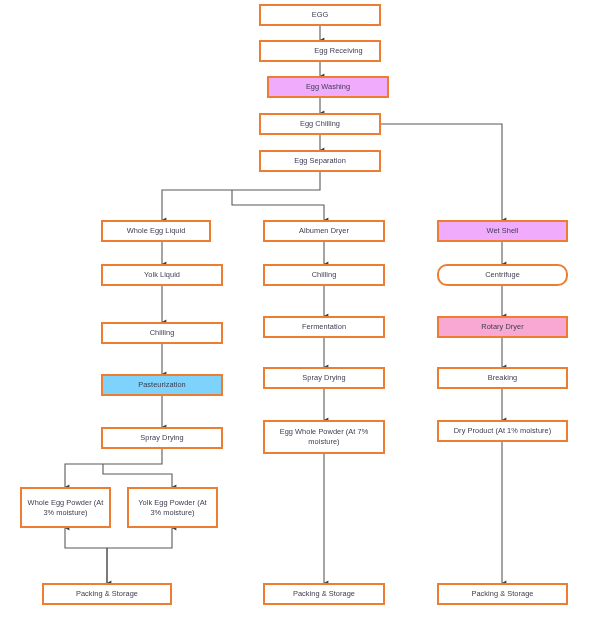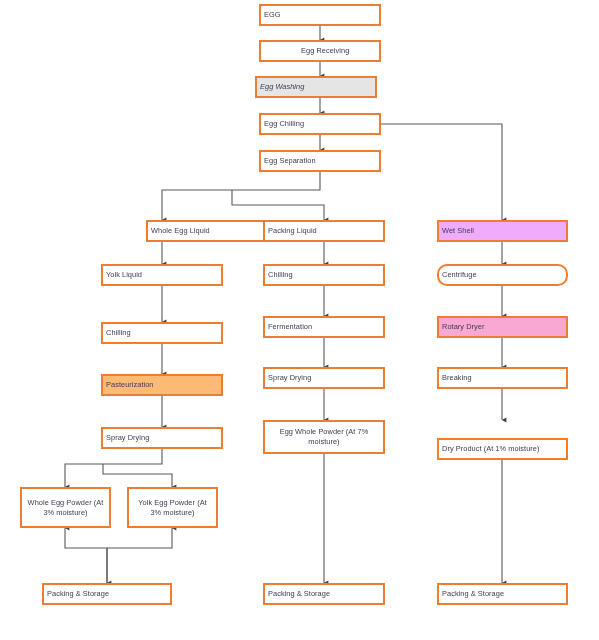--- a/index.html
+++ b/index.html
@@ -27,21 +27,21 @@
     position: absolute;
     box-sizing: border-box;
     border: 2px solid #ED7D31;
     background: #ffffff;
     color: #3B3B50;
     font-size: 7.4px;
     line-height: 10px;
     letter-spacing: 0.05px;
     display: flex;
     align-items: center;
-    justify-content: flex-start;
+    justify-content: center;
     text-align: center;
     padding: 1px 3px;
     z-index: 2;
   }
   .node span { display: block; }
 </style>
 </head>
 <body>
 
 <div id="canvas">
@@ -85,55 +85,55 @@
       </g>
   </svg>
 
   <div id="node-layer">
       <div class="node" style="left: 259px; top: 4px; width: 122px; height: 22px; border-color: rgb(237, 125, 49); background: rgb(255, 255, 255); color: rgb(59, 59, 80);">
         <span>EGG</span>
       </div>
       <div class="node" style="left: 259px; top: 40px; width: 122px; height: 22px; border-color: rgb(237, 125, 49); background: rgb(255, 255, 255); color: rgb(59, 59, 80); padding-left: 40px;">
         <span>Egg Receiving</span>
       </div>
-      <div class="node" style="left: 255px; top: 76px; width: 122px; height: 22px; border-color: rgb(237, 125, 49); background: #e5e5e5; color: rgb(59, 59, 80); font-style: italic;">
+      <div class="node" style="left: 267px; top: 76px; width: 122px; height: 22px; border-color: rgb(237, 125, 49); background: #f0abfc; color: rgb(59, 59, 80);">
         <span>Egg Washing</span>
       </div>
       <div class="node" style="left: 259px; top: 113px; width: 122px; height: 22px; border-color: rgb(237, 125, 49); background: rgb(255, 255, 255); color: rgb(59, 59, 80);">
         <span>Egg Chilling</span>
       </div>
       <div class="node" style="left: 259px; top: 150px; width: 122px; height: 22px; border-color: rgb(237, 125, 49); background: rgb(255, 255, 255); color: rgb(59, 59, 80);">
         <span>Egg Separation</span>
       </div>
-      <div class="node" style="left: 101px; top: 220px; width: 122px; height: 22px; border-color: rgb(237, 125, 49); background: rgb(255, 255, 255); color: rgb(59, 59, 80); margin-left: 45px;">
+      <div class="node" style="left: 101px; top: 220px; width: 110px; height: 22px; border-color: rgb(237, 125, 49); background: rgb(255, 255, 255); color: rgb(59, 59, 80);">
         <span>Whole Egg Liquid</span>
       </div>
       <div class="node" style="left: 101px; top: 264px; width: 122px; height: 22px; border-color: rgb(237, 125, 49); background: rgb(255, 255, 255); color: rgb(59, 59, 80);">
         <span>Yolk Liquid</span>
       </div>
       <div class="node" style="left: 101px; top: 322px; width: 122px; height: 22px; border-color: rgb(237, 125, 49); background: rgb(255, 255, 255); color: rgb(59, 59, 80);">
         <span>Chilling</span>
       </div>
-      <div class="node" style="left: 101px; top: 374px; width: 122px; height: 22px; border-color: rgb(237, 125, 49); background: #fdba74; color: rgb(59, 59, 80);">
+      <div class="node" style="left: 101px; top: 374px; width: 122px; height: 22px; border-color: rgb(237, 125, 49); background: #7dd3fc; color: rgb(59, 59, 80);">
         <span>Pasteurization</span>
       </div>
       <div class="node" style="left: 101px; top: 427px; width: 122px; height: 22px; border-color: rgb(237, 125, 49); background: rgb(255, 255, 255); color: rgb(59, 59, 80);">
         <span>Spray Drying</span>
       </div>
       <div class="node" style="left: 20px; top: 487px; width: 91px; height: 41px; border-color: rgb(237, 125, 49); background: rgb(255, 255, 255); color: rgb(59, 59, 80);">
         <span>Whole Egg Powder (At 3% moisture)</span>
       </div>
       <div class="node" style="left: 127px; top: 487px; width: 91px; height: 41px; border-color: rgb(237, 125, 49); background: rgb(255, 255, 255); color: rgb(59, 59, 80);">
         <span>Yolk Egg Powder (At 3% moisture)</span>
       </div>
       <div class="node" style="left: 42px; top: 583px; width: 130px; height: 22px; border-color: rgb(237, 125, 49); background: rgb(255, 255, 255); color: rgb(59, 59, 80);">
         <span>Packing &amp; Storage</span>
       </div>
       <div class="node" style="left: 263px; top: 220px; width: 122px; height: 22px; border-color: rgb(237, 125, 49); background: rgb(255, 255, 255); color: rgb(59, 59, 80);">
-        <span>Packing Liquid</span>
+        <span>Albumen Dryer</span>
       </div>
       <div class="node" style="left: 263px; top: 264px; width: 122px; height: 22px; border-color: rgb(237, 125, 49); background: rgb(255, 255, 255); color: rgb(59, 59, 80);">
         <span>Chilling</span>
       </div>
       <div class="node" style="left: 263px; top: 316px; width: 122px; height: 22px; border-color: rgb(237, 125, 49); background: rgb(255, 255, 255); color: rgb(59, 59, 80);">
         <span>Fermentation</span>
       </div>
       <div class="node" style="left: 263px; top: 367px; width: 122px; height: 22px; border-color: rgb(237, 125, 49); background: rgb(255, 255, 255); color: rgb(59, 59, 80);">
         <span>Spray Drying</span>
       </div>
@@ -148,21 +148,21 @@
       </div>
       <div class="node" style="left: 437px; top: 264px; width: 131px; height: 22px; border-color: rgb(237, 125, 49); background: rgb(255, 255, 255); color: rgb(59, 59, 80); border-radius: 10px;">
         <span>Centrifuge</span>
       </div>
       <div class="node" style="left: 437px; top: 316px; width: 131px; height: 22px; border-color: rgb(237, 125, 49); background: #f9a8d4; color: rgb(59, 59, 80);">
         <span>Rotary Dryer</span>
       </div>
       <div class="node" style="left: 437px; top: 367px; width: 131px; height: 22px; border-color: rgb(237, 125, 49); background: rgb(255, 255, 255); color: rgb(59, 59, 80);">
         <span>Breaking</span>
       </div>
-      <div class="node" style="left: 437px; top: 438px; width: 131px; height: 22px; border-color: rgb(237, 125, 49); background: rgb(255, 255, 255); color: rgb(59, 59, 80);">
+      <div class="node" style="left: 437px; top: 420px; width: 131px; height: 22px; border-color: rgb(237, 125, 49); background: rgb(255, 255, 255); color: rgb(59, 59, 80);">
         <span>Dry Product (At 1% moisture)</span>
       </div>
       <div class="node" style="left: 437px; top: 583px; width: 131px; height: 22px; border-color: rgb(237, 125, 49); background: rgb(255, 255, 255); color: rgb(59, 59, 80);">
         <span>Packing &amp; Storage</span>
       </div>
     </div>
 
 </div>
 
 </body></html>

